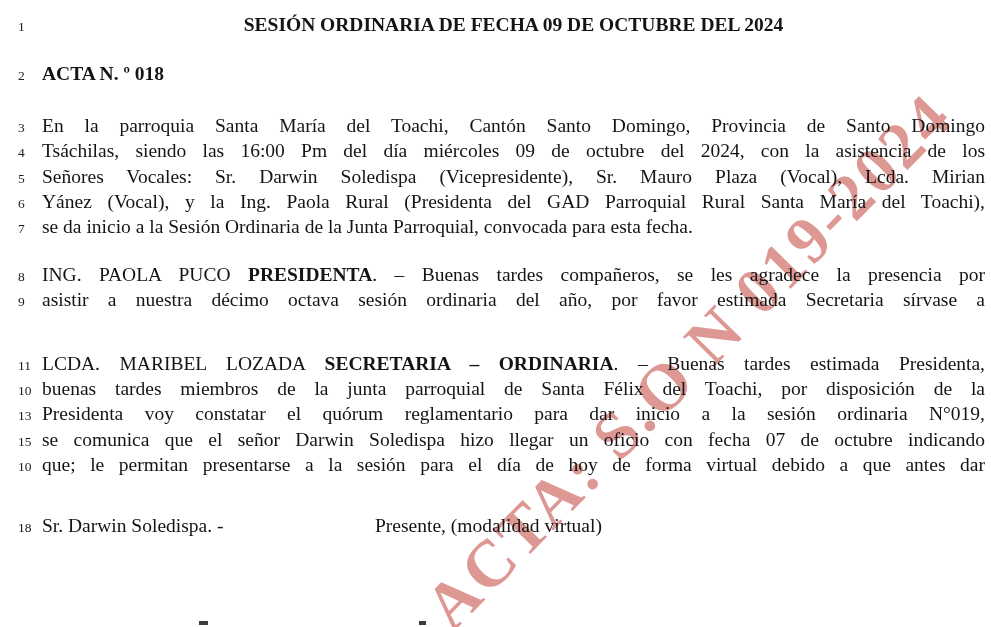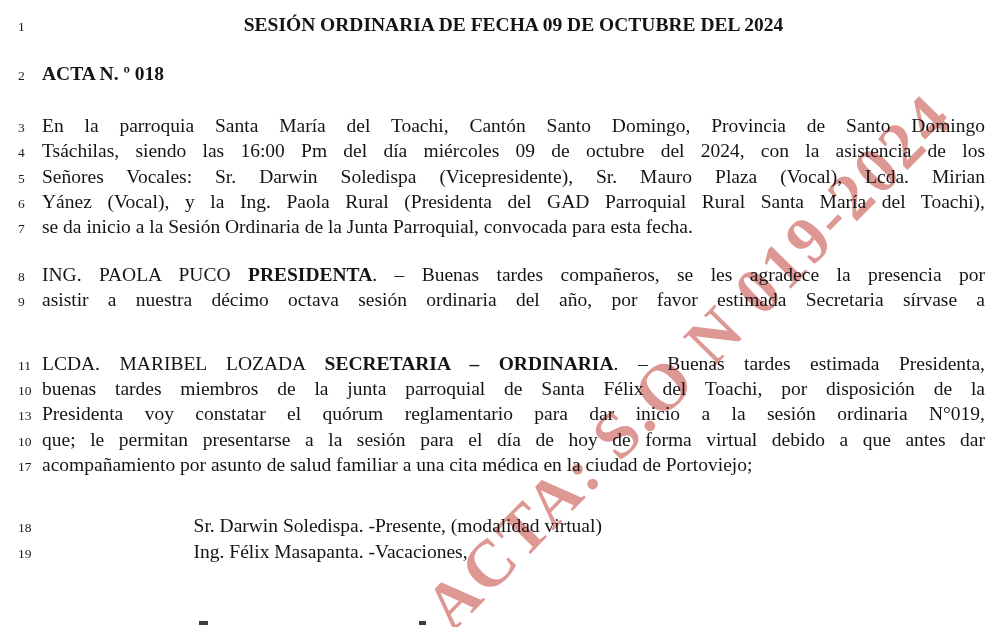--- a/index.html
+++ b/index.html
@@ -46,21 +46,21 @@
     color:#1c1c1c;
   }
   .ltext{
     flex:1;
     padding-right:6px;
     white-space:nowrap;
   }
   .ltext.c{text-align:center;}
   .ltext.j{text-align:justify;text-align-last:justify;white-space:normal;}
   .seg-b{font-weight:bold;}
-  .name-col{display:inline-block;width:333px;text-align:right;}
+  .name-col{display:inline-block;width:333px;}
   .clip-mark{
     position:absolute;
     background:#3d3d3d;
     z-index:1;
   }
 </style>
 </head>
 <body>
 
 <div class="page">
@@ -110,33 +110,29 @@
       </div>
       <div class="row">
         <span class="lnum">10</span>
         <span class="ltext j"><span>buenas tardes miembros de la junta parroquial de Santa Félix del Toachi, por disposición de la</span></span>
       </div>
       <div class="row">
         <span class="lnum">13</span>
         <span class="ltext j"><span>Presidenta voy constatar el quórum reglamentario para dar inicio a la sesión ordinaria N°019,</span></span>
       </div>
       <div class="row">
+        <span class="lnum">15</span>
+        <span class="ltext j"><span>se comunica que el señor Darwin Soledispa hizo llegar un oficio con fecha 07 de octubre indicando</span></span>
+      </div>
+      <div class="row">
         <span class="lnum">10</span>
         <span class="ltext j"><span>que; le permitan presentarse a la sesión para el día de hoy de forma virtual debido a que antes dar</span></span>
-      </div>
-      <div class="row">
-        <span class="lnum">17</span>
-        <span class="ltext"><span>acompañamiento por asunto de salud familiar a una cita médica en la ciudad de Portoviejo;</span></span>
       </div>
       <div class="row" style="margin-top: 36px;">
         <span class="lnum">18</span>
         <span class="ltext"><span class="name-col">Sr. Darwin Soledispa. -</span><span>Presente, (modalidad virtual)</span></span>
-      </div>
-      <div class="row">
-        <span class="lnum">19</span>
-        <span class="ltext"><span class="name-col">Ing. Félix Masapanta. -</span><span>Vacaciones,</span></span>
       </div>
     </div>
 
   <div class="clip-mark" style="left:199px;top:621px;width:9px;height:4px;"></div>
   <div class="clip-mark" style="left:419px;top:621px;width:7px;height:4px;"></div>
 
 </div>
 
 </body></html>

